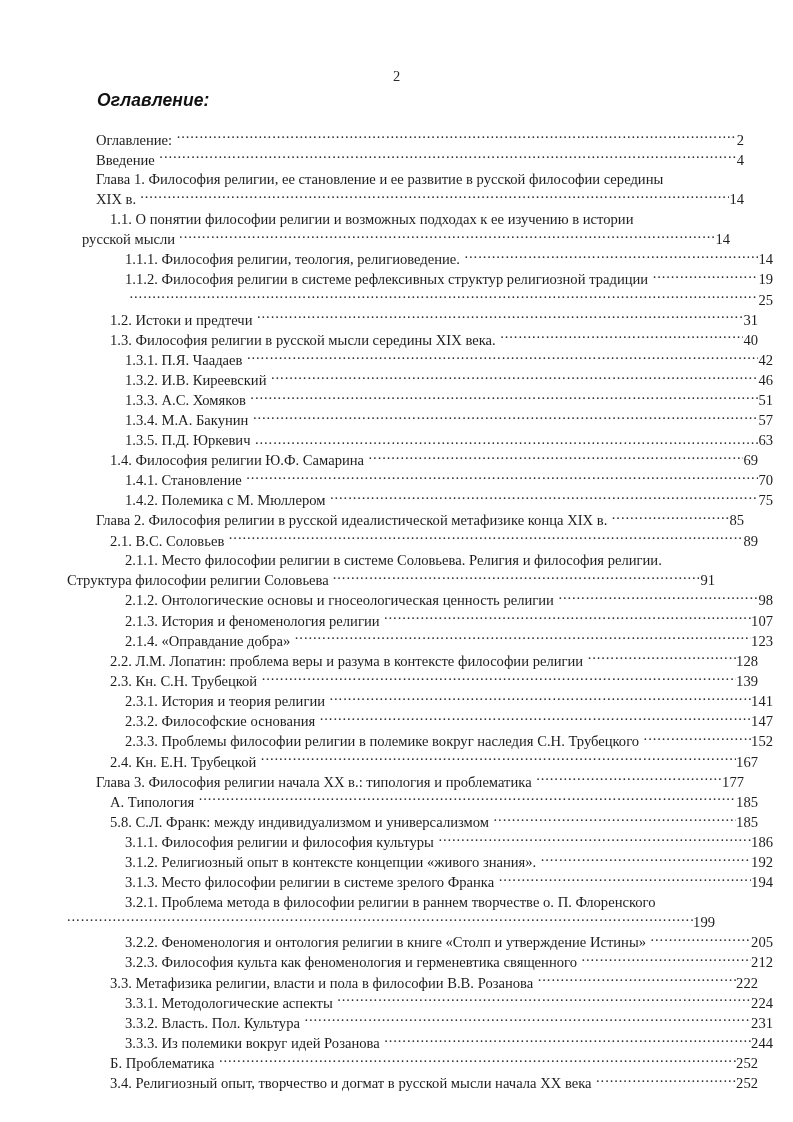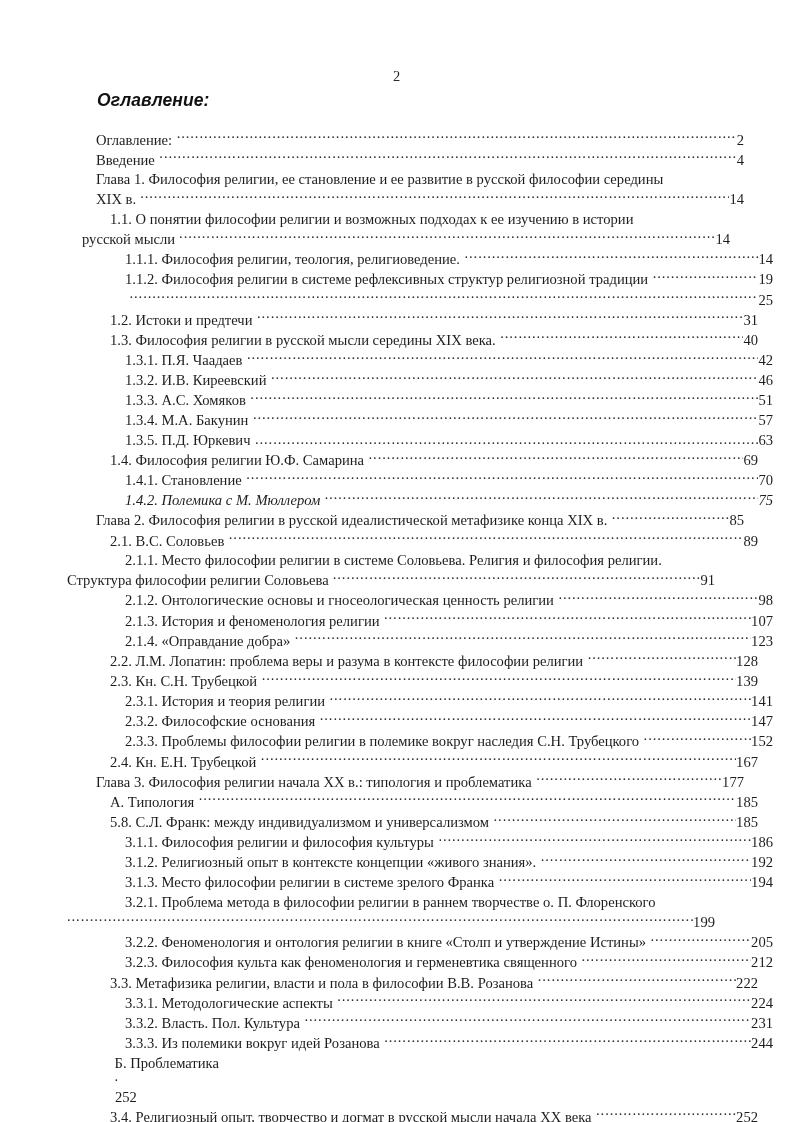--- a/index.html
+++ b/index.html
@@ -277,21 +277,21 @@
         </div>
       </div>
       <div class="toc-entry lvl3">
         <div class="row gap" style="text-indent: 0px; padding-left: 29px;">
           <span class="label">1.4.1. Становление</span>
           <span class="leader"></span>
           <span class="pageno">70</span>
         </div>
       </div>
       <div class="toc-entry lvl3">
-        <div class="row gap" style="text-indent: 0px; padding-left: 29px; font-style: italic;">
+        <div class="row gap" style="text-indent: 0px; padding-left: 29px;">
           <span class="label">1.4.2. Полемика с М. Мюллером</span>
           <span class="leader"></span>
           <span class="pageno">75</span>
         </div>
       </div>
       <div class="toc-entry lvl1">
         <div class="row gap" style="text-indent: 0px; padding-left: 0px;">
           <span class="label">Глава 2. Философия религии в русской идеалистической метафизике конца XIX в.</span>
           <span class="leader"></span>
           <span class="pageno">85</span>
@@ -465,21 +465,21 @@
         </div>
       </div>
       <div class="toc-entry lvl3">
         <div class="row gap" style="text-indent: 0px; padding-left: 29px;">
           <span class="label">3.3.3. Из полемики вокруг идей Розанова</span>
           <span class="leader"></span>
           <span class="pageno">244</span>
         </div>
       </div>
       <div class="toc-entry lvl2">
-        <div class="row gap" style="text-indent: 0px; padding-left: 14px; flex-direction: column;">
+        <div class="row gap" style="text-indent: 0px; padding-left: 14px;">
           <span class="label">Б. Проблематика</span>
           <span class="leader"></span>
           <span class="pageno">252</span>
         </div>
       </div>
       <div class="toc-entry lvl2">
         <div class="row gap" style="text-indent: 0px; padding-left: 14px;">
           <span class="label">3.4. Религиозный опыт, творчество и догмат в русской мысли начала XX века</span>
           <span class="leader"></span>
           <span class="pageno">252</span>

